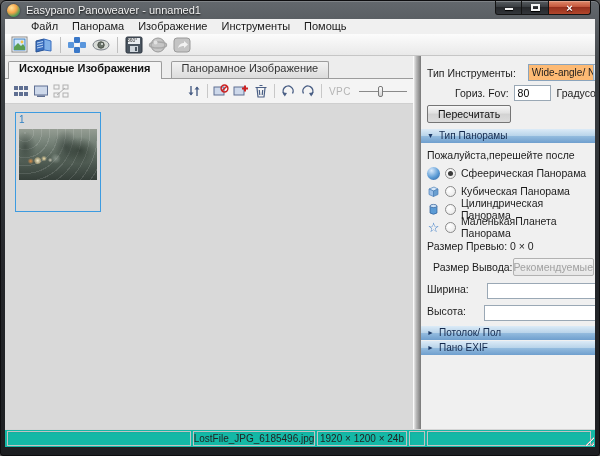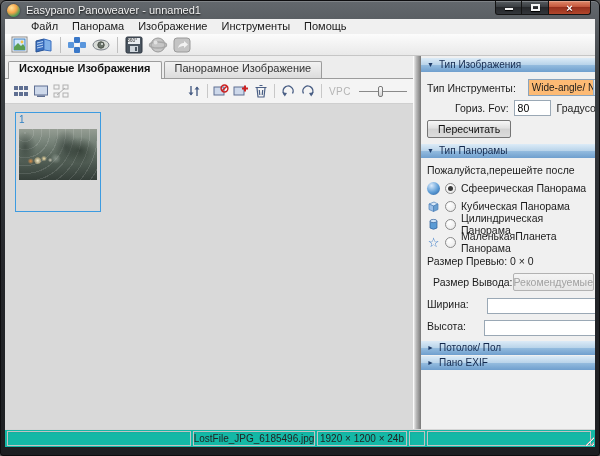--- a/index.html
+++ b/index.html
@@ -36,21 +36,21 @@
   .toolbar{ height:22px; flex:0 0 auto; background:linear-gradient(180deg,#fcfcfc,#e9e9e9); border-bottom:1px solid #c6c6c6;
     display:flex; align-items:center; padding-left:4px; gap:2px; }
   .tbtn{ width:22px; height:20px; display:flex; align-items:center; justify-content:center; position:relative; border-radius:2px; }
   .tb-sep{ width:1px; height:16px; background:#c0c0c0; margin:0 3px; }
   .save-badge{ position:absolute; top:3px; left:4px; font-size:5px; color:#fff; letter-spacing:0; line-height:5px; }
   
   .content{ flex:1 1 auto; display:flex; overflow:hidden; }
   .left-pane{ width:408px; flex:0 0 408px; display:flex; flex-direction:column; background:#d9d9d9; }
   .tabbar{ height:23px; flex:0 0 auto; background:#ededed; border-bottom:1px solid #9c9c9c; display:flex; align-items:flex-end; padding-left:3px; }
   .tab{ font-size:11px; padding:0 10px 3px 10px; border:1px solid #9c9c9c; border-bottom:none; border-radius:2px 2px 0 0;
-    background:linear-gradient(180deg,#f2f2f2,#dcdcdc); color:#333; margin-right:2px; line-height:13px;text-align:center; }
+    background:linear-gradient(180deg,#f2f2f2,#dcdcdc); color:#333; margin-right:9px; line-height:13px;text-align:center; }
   .tab.active{ background:#f4f4f4; font-weight:bold; color:#111; position:relative; top:1px; padding-bottom:4px; }
   .subtoolbar{ height:25px; flex:0 0 auto; background:#f4f4f4; border-bottom:1px solid #cfcfcf; display:flex; align-items:center; padding:0 6px; }
   .sbtn{ width:20px; height:18px; display:flex; align-items:center; justify-content:center; border-radius:2px; }
   .s-sep{ width:1px; height:14px; background:#c8c8c8; margin:0 3px; }
   .right-group{ margin-left:auto; display:flex; align-items:center; }
   .vpc{ font-size:10px; font-weight:normal; color:#b4b4b4; padding:0 4px; letter-spacing:.5px; }
   .slider{ position:relative; width:48px; height:14px; margin-left:4px; }
   .slider .track{ position:absolute; top:7px; left:0; right:0; height:1px; background:#8a8a8a; }
   .slider .handle{ position:absolute; top:2px; left:40%; width:5px; height:11px; background:linear-gradient(180deg,#fdfdfd,#d2d2d2); border:1px solid #7a7a7a; border-radius:2px; }
   
@@ -303,24 +303,20 @@
             <span class="thumb-index">1</span>
             <div class="photo"></div>
           </div>
         </div>
       </div>
 
       <div class="splitter"></div>
 
       <div class="right-pane">
 
-        <div class="sec-header">
-          <span class="sec-arrow">▼</span>
-          <span class="sec-title">Тип Изображения</span>
-        </div>
 
         <div class="gap6"></div>
         <div class="row">
           <span class="lbl">Тип Инструменты:</span>
           <div class="dropdown">
             <span class="dd-value">Wide-angle/ N</span>
             <span class="dd-btn">▼</span>
           </div>
         </div>
         <div class="gap4"></div>

